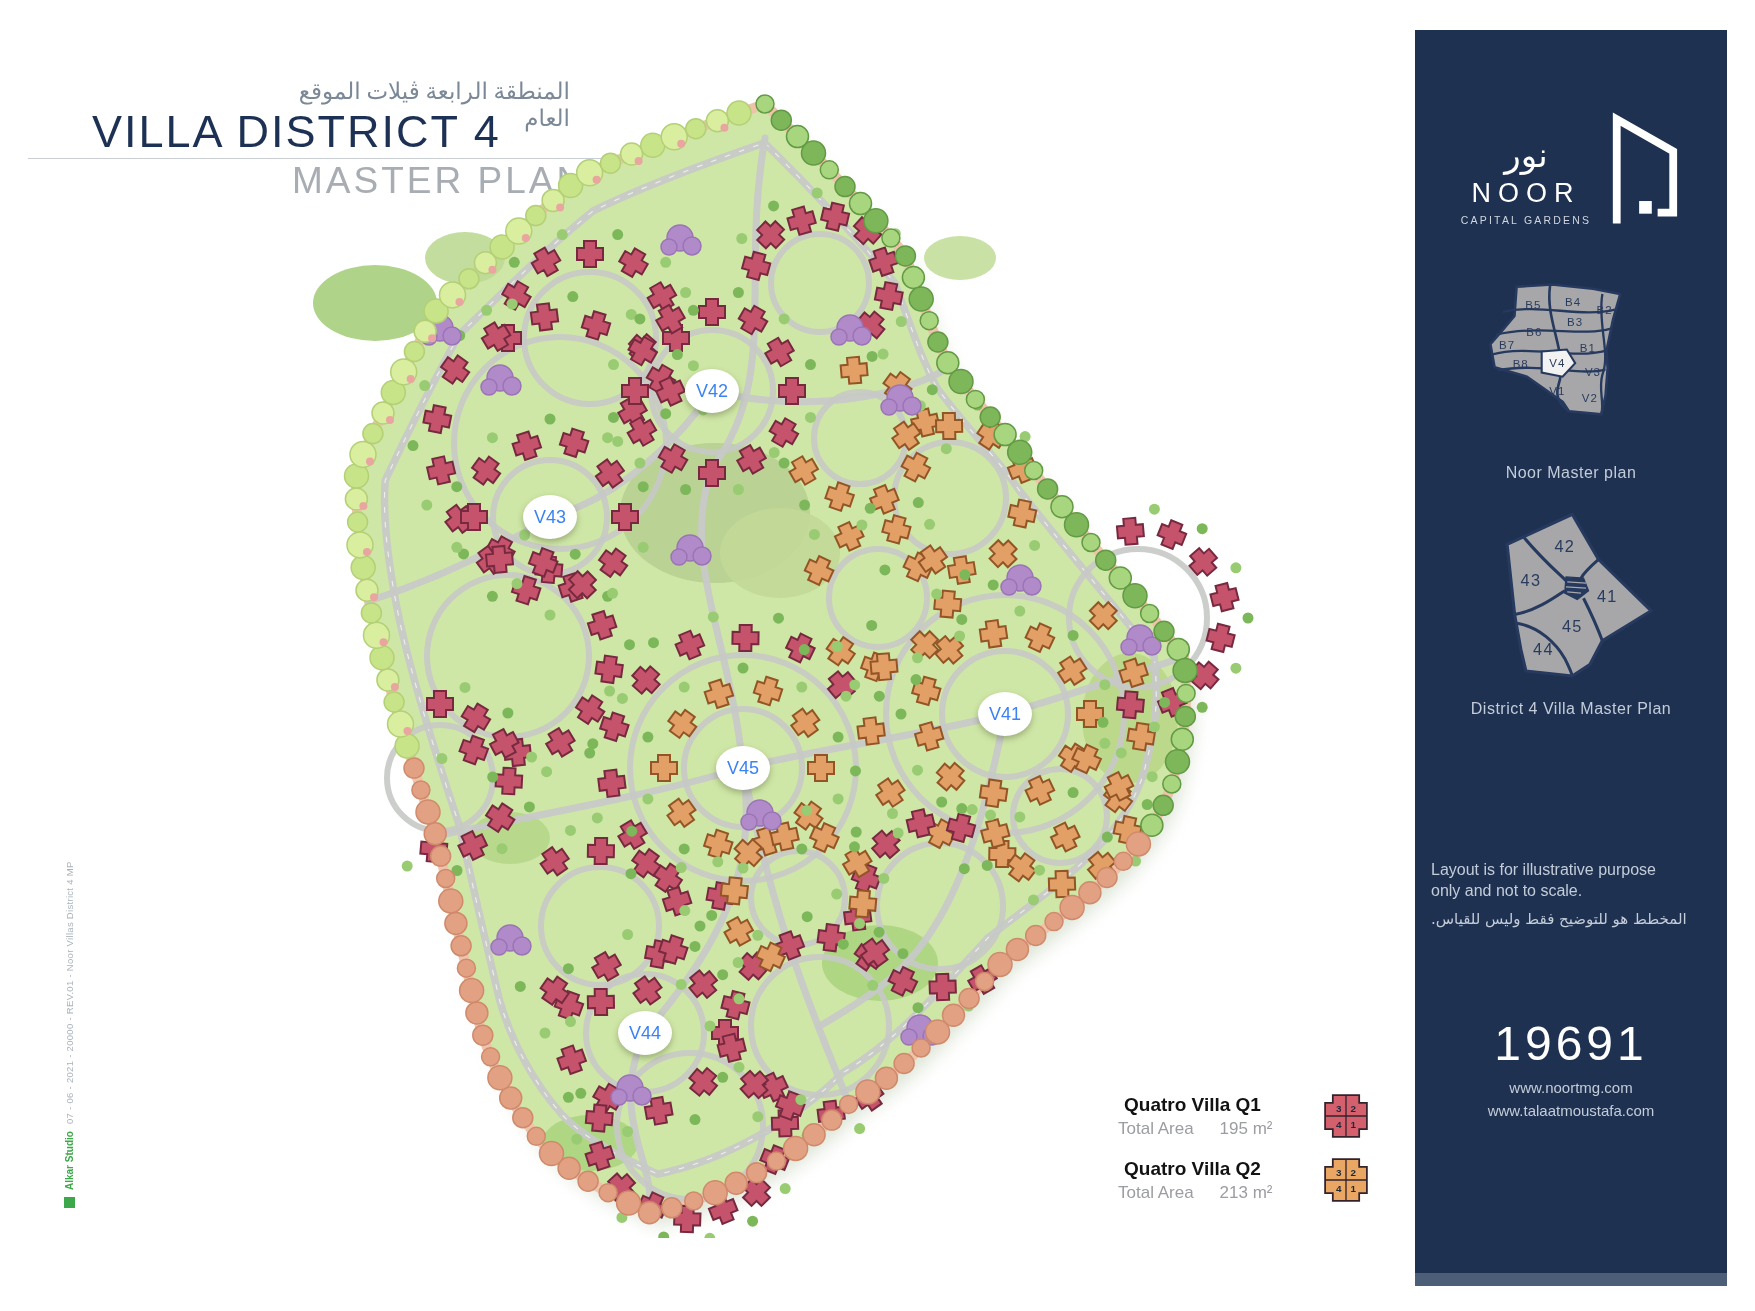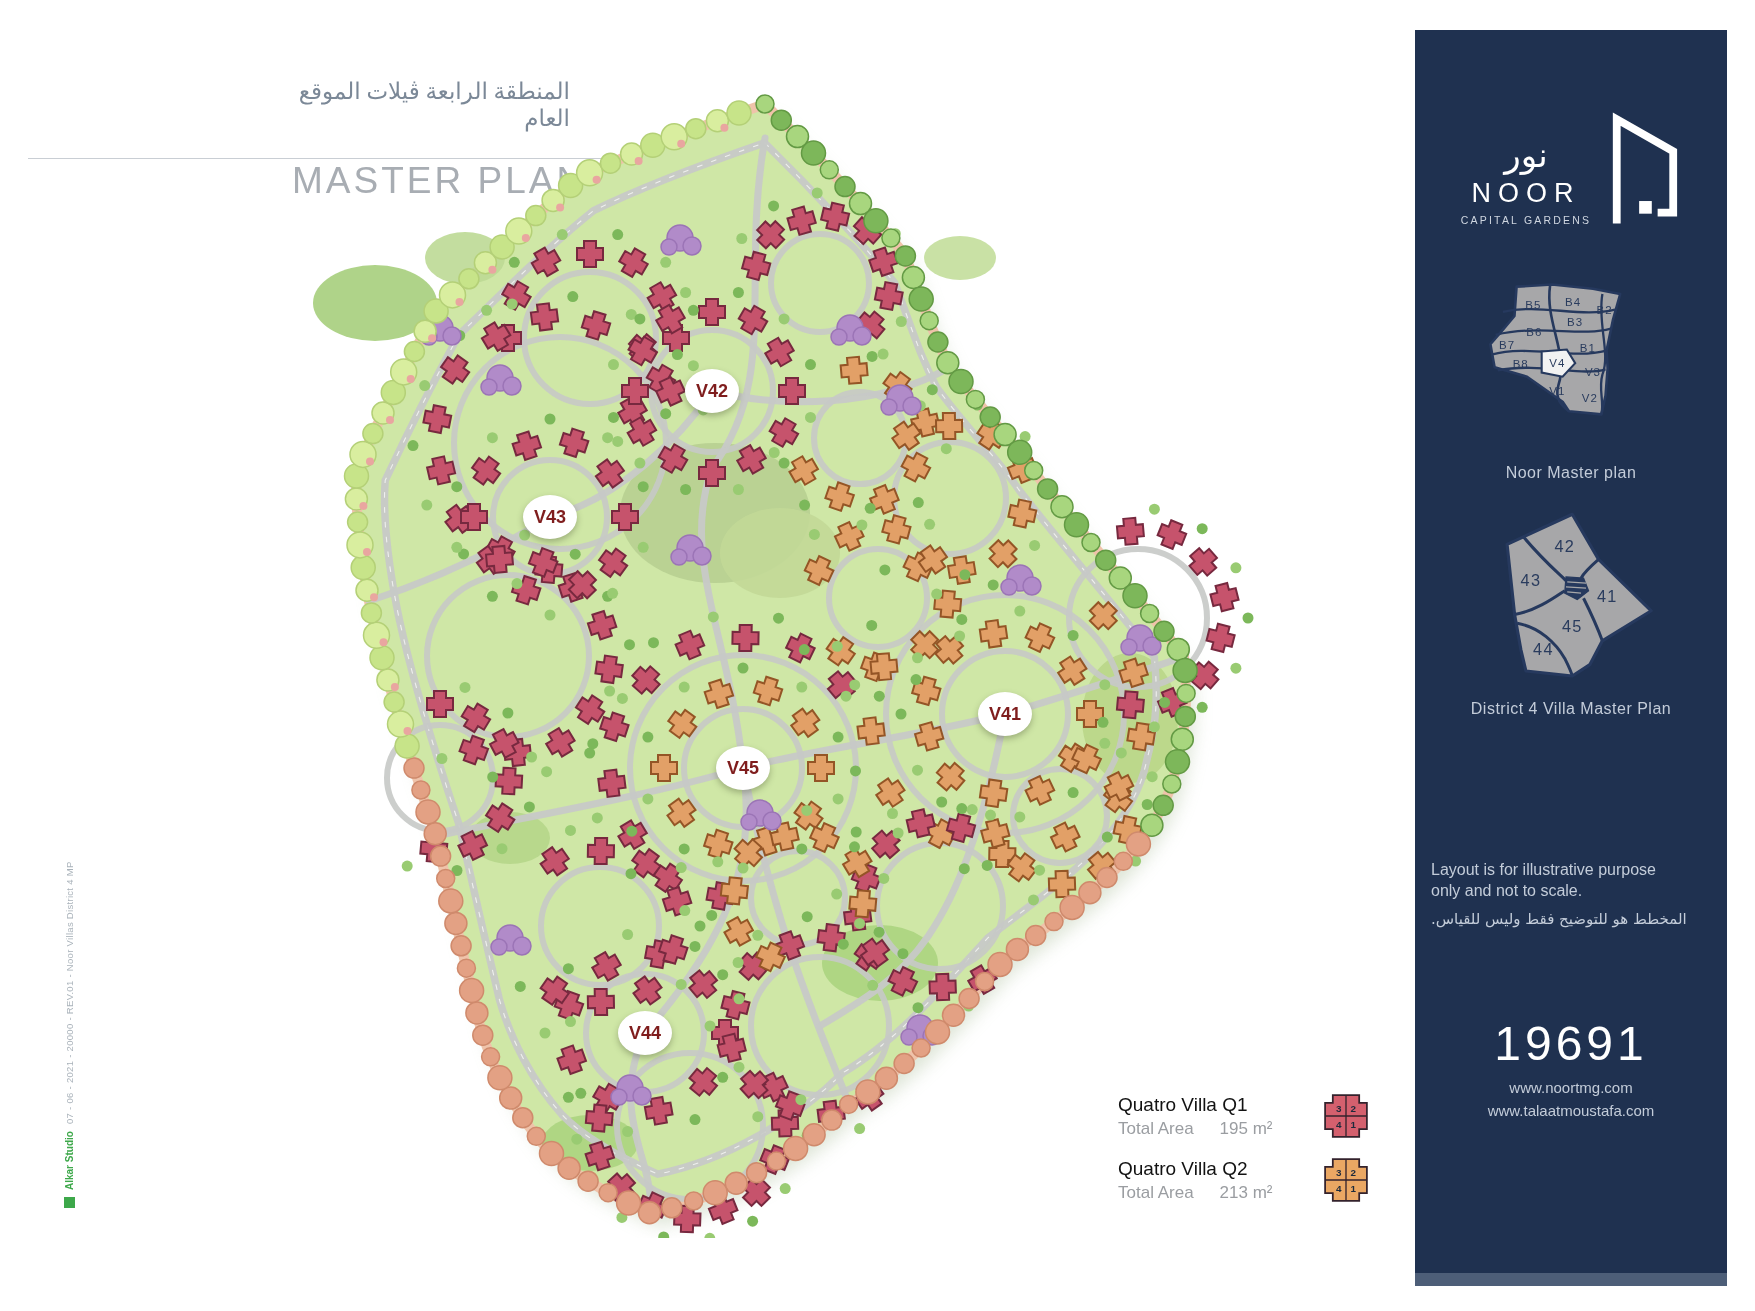--- a/index.html
+++ b/index.html
@@ -16,25 +16,25 @@
   
   .side-credit{position:absolute;left:64px;top:1208px;width:336px;transform:rotate(-90deg);
                transform-origin:0 0;display:flex;align-items:center;gap:7px;white-space:nowrap;}
   .studio-logo{width:11px;height:11px;background:#3da84a;display:inline-block;flex:0 0 auto;}
   .studio-name{color:#3da84a;font-size:10px;font-weight:bold;}
   .side-note{color:#a9b2ba;font-size:9.5px;letter-spacing:.3px;}
   
   .map-wrap{position:absolute;left:260px;top:78px;width:1000px;height:1160px;}
   .zone-label{position:absolute;transform:translate(-50%,-50%);width:54px;height:44px;
               background:#ffffff;border-radius:50%;display:flex;align-items:center;justify-content:center;
-              color:#7f1d1d;font-weight:bold;font-size:18px;box-shadow:0 3px 6px rgba(60,70,40,.35);}
+              color:#3b82f6;font-weight:normal;font-size:18px;box-shadow:0 3px 6px rgba(60,70,40,.35);}
   
   .legend{position:absolute;left:1118px;top:1094px;width:250px;}
   .legend-row{position:absolute;left:0;width:250px;display:flex;justify-content:space-between;align-items:flex-start;}
-  .legend-title{font-size:19px;font-weight:normal;color:#121212;}
+  .legend-title{font-size:19px;font-weight:bold;color:#121212;margin-left:6px;}
   .legend-area{font-size:17px;color:#9a9da1;margin-top:3px;display:flex;gap:26px;}
   .legend-icon{flex:0 0 auto;}
   
   .sidebar{position:absolute;left:1415px;top:30px;width:312px;height:1256px;background:#1f3150;
            color:#fff;display:flex;flex-direction:column;align-items:center;}
   .sb-bottom-strip{position:absolute;left:0;bottom:0;width:100%;height:13px;background:#4d5e78;}
   .noor-logo{margin-top:74px;display:flex;align-items:flex-end;gap:16px;}
   .noor-text{text-align:center;}
   .noor-ar{font-family:"DejaVu Sans",sans-serif;font-size:34px;line-height:1;color:#fff;}
   .noor-name{font-size:27px;letter-spacing:7px;margin-top:6px;color:#fff;}
@@ -55,20 +55,21 @@
   .tmg-name{font-size:52px;font-weight:bold;color:#fff;letter-spacing:1px;line-height:1;}
   .tmg-divider{width:3px;height:48px;background:#fff;}
   a{color:inherit;}
 </style>
 </head>
 <body>
 
 <div class="poster">
 
   <div class="title-ar">المنطقة الرابعة ڤيلات الموقع العام</div>
+  <div class="title-main">VILLA DISTRICT 4</div>
   <div class="title-rule"></div>
   <div class="title-sub">MASTER PLAN</div>
 
   <div class="side-credit">
     <span class="studio-logo"></span>
     <span class="studio-name">Alkar Studio</span>
     <span class="side-note">07 - 06 - 2021 - 20000 - REV.01 - Noor Villas District 4 MP</span>
   </div>
 
   <div class="map-wrap">

